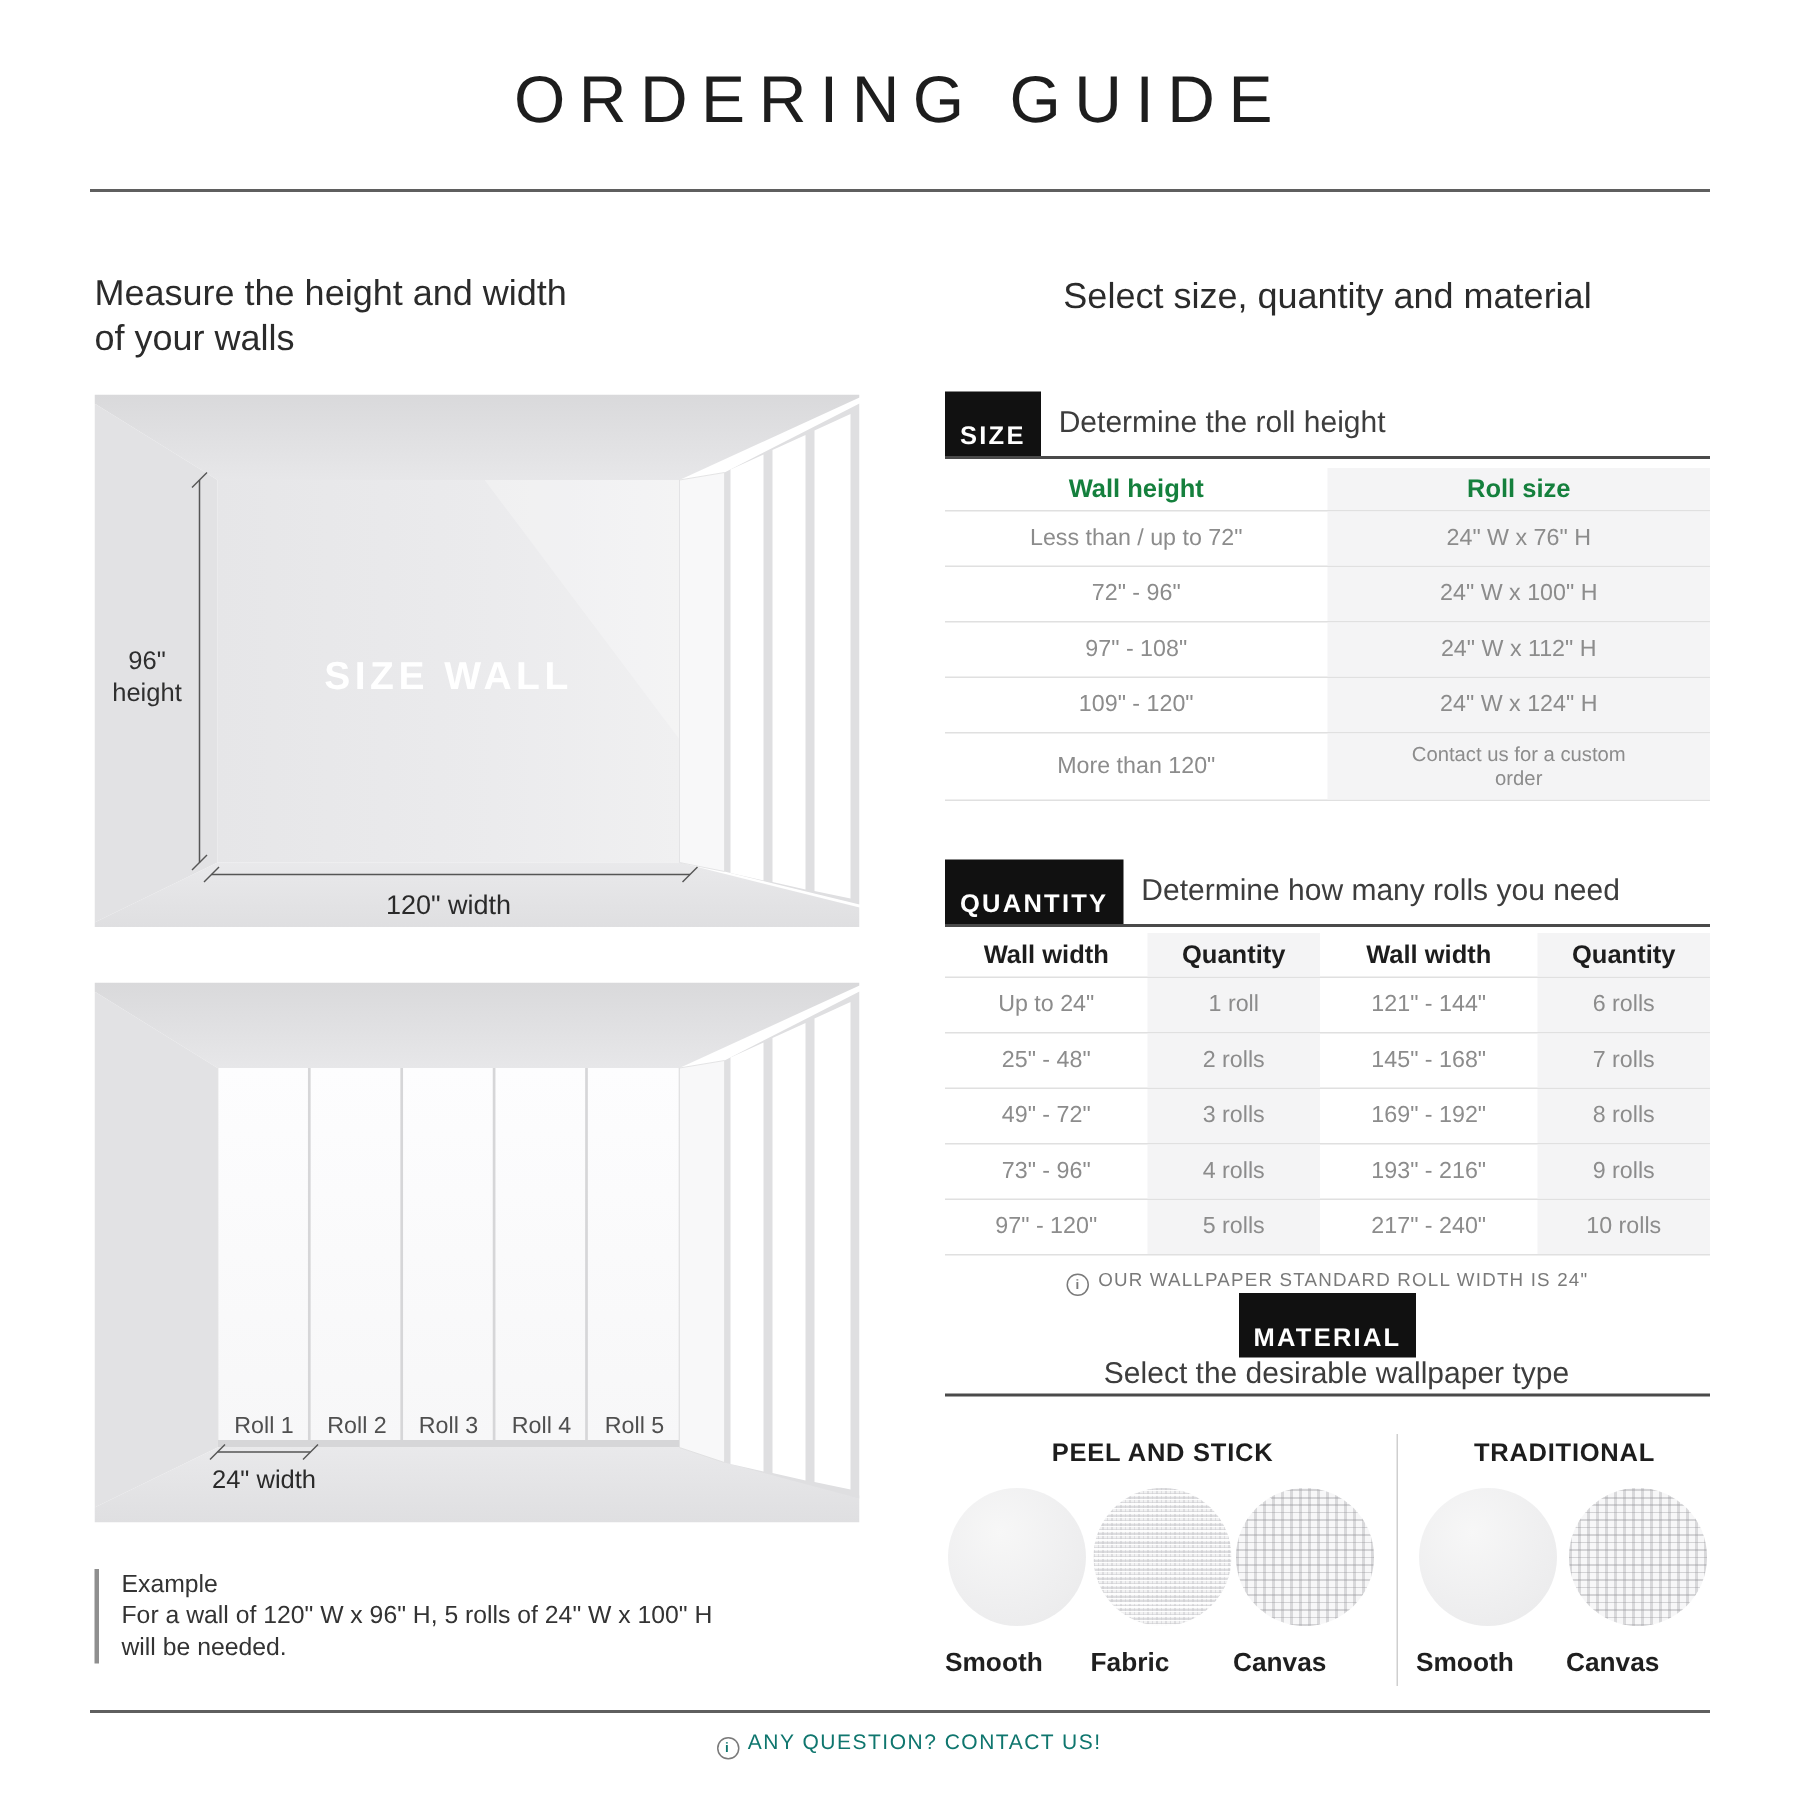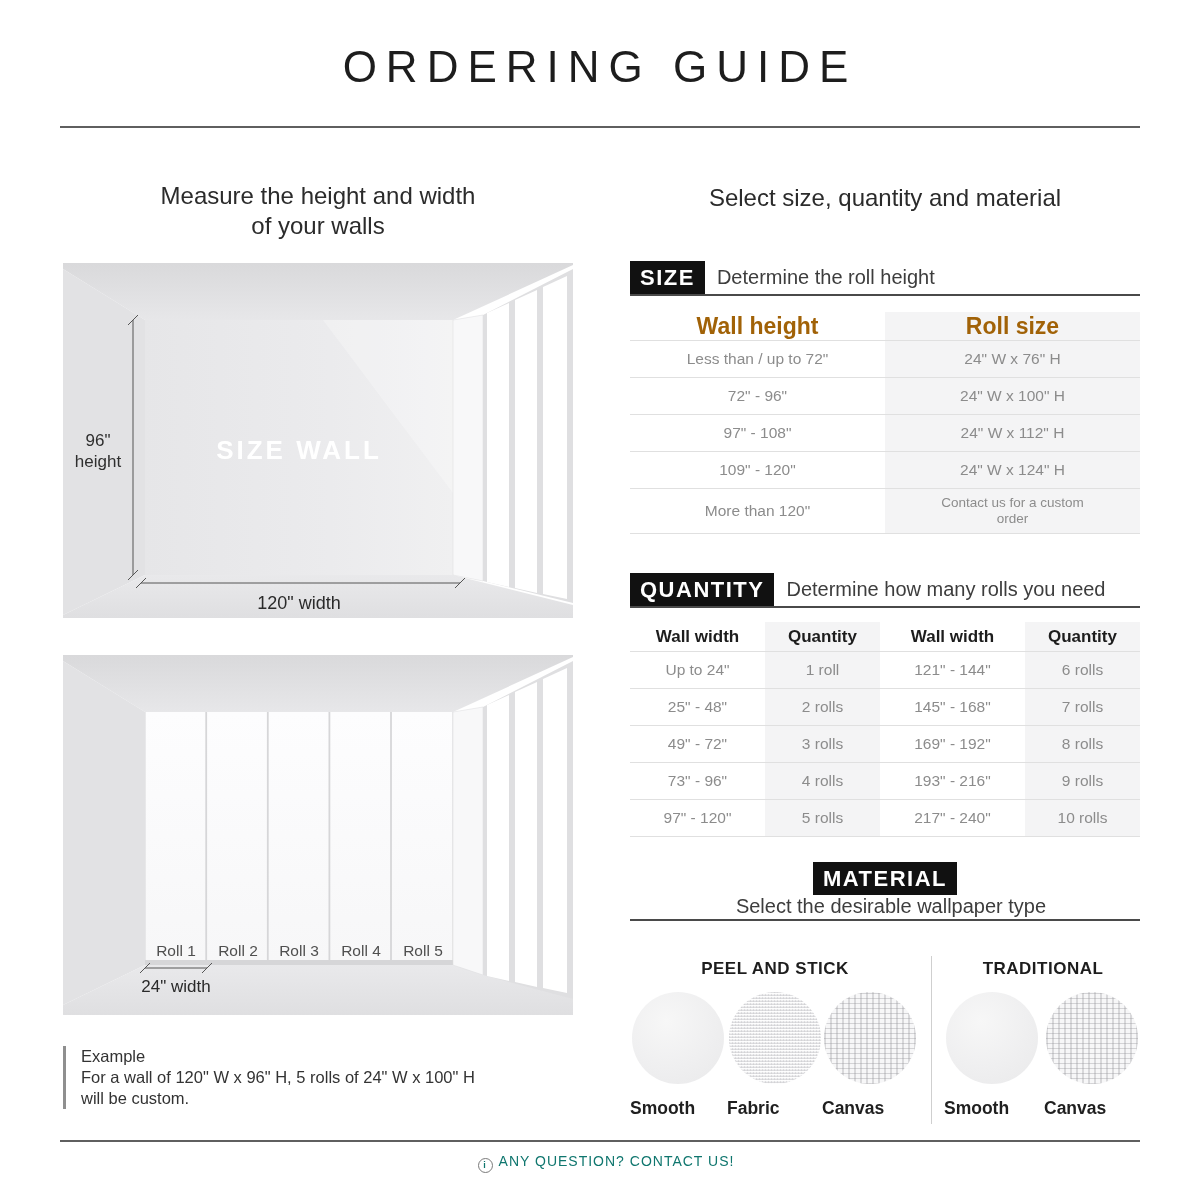--- a/index.html
+++ b/index.html
@@ -7,21 +7,21 @@
             font-family:"Liberation Sans", sans-serif; overflow:hidden; }
 
   
   .page-title { position:absolute; top:42px; left:0; width:100%; text-align:center;
                 font-size:44px; letter-spacing:9px; color:#1d1d1d; font-weight:400; }
   .rule { position:absolute; left:60px; width:1080px; height:2px; background:#5f5f5f; }
   .rule.top { top:126px; }
   .rule.bottom { top:1140px; }
 
   
-  .left-heading { position:absolute; left:63px; top:181px; width:510px; text-align:center;
+  .left-heading { position:absolute; left:63px; top:181px; width:510px; 
                   font-size:24px; line-height:30px; color:#2b2b2b; }
   .room { position:absolute; left:63px; width:510px; }
   .room1 { top:263px; height:355px; }
   .room2 { top:655px; height:404px; }
   .room svg { position:absolute; left:0; top:0; }
   .room-label { position:absolute; }
   .your-wall   { left:82px; top:172px; width:308px; text-align:center; color:#ffffff;
                  font-weight:700; font-size:26px; letter-spacing:3px; }
   .height-label{ left:2px; top:167px; width:66px; text-align:center; font-size:17px;
                  line-height:21px; color:#2f2f2f; }
@@ -31,30 +31,30 @@
   .width-label-2 { left:40px; top:322px; width:146px; text-align:center; font-size:17px; color:#2a2a2a; }
   .example { position:absolute; left:63px; top:1046px; width:470px; border-left:3px solid #8f8f8f;
              padding-left:15px; font-size:16.5px; line-height:21px; color:#333333; }
 
   
   .right-heading { position:absolute; left:630px; top:184px; width:510px; text-align:center;
                    font-size:24px; color:#2b2b2b; }
   .sec-header { position:absolute; left:630px; width:510px; display:flex; align-items:center;
                 border-bottom:2px solid #4a4a4a; }
   .sec-size { top:261px; } .sec-qty { top:573px; } .sec-mat { top:862px;flex-direction:column; }
-  .badge { background:#111111; color:#ffffff; font-weight:700; font-size:22px;
-           letter-spacing:1.5px; padding:4px 10px 3px; }
+  .badge { background:#111111; color:#ffffff; font-weight:700; font-size:17px;
+           letter-spacing:1.5px; padding:20px 10px 3px; }
   .sec-sub { margin-left:12px; font-size:20px; color:#3d3d3d; padding-bottom:1px; }
 
   
   .size-table { position:absolute; left:630px; top:312px; width:510px; }
   .st-row { display:flex; border-bottom:1px solid #e0e0e0; align-items:stretch; }
   .st-row > div { display:flex; align-items:center; justify-content:center; text-align:center; }
   .st-c1 { width:255px; } .st-c2 { width:255px; background:#f4f4f5; }
-  .st-header > div { height:28px; font-weight:700; font-size:23px; color:#a16207; }
+  .st-header > div { height:28px; font-weight:700; font-size:17px; color:#15803d; }
   .st-body  > div { height:36px; font-size:15.5px; color:#8c8c8c; }
   .st-last  > div { height:44px; }
   .st-last .st-c2 { font-size:13.5px; line-height:16px; padding:0 45px; box-sizing:border-box; }
 
   
   .qty-table { position:absolute; left:630px; top:622px; width:510px; }
   .qt-row { display:flex; border-bottom:1px solid #e0e0e0; align-items:stretch; }
   .qt-row > div { display:flex; align-items:center; justify-content:center; text-align:right; }
   .q1 { width:135px; } .q2 { width:115px; background:#f4f4f5; }
   .q3 { width:145px; } .q4 { width:115px; background:#f4f4f5; }
@@ -186,21 +186,21 @@
     <div class="roll-label" style="left:144px">Roll 2</div>
     <div class="roll-label" style="left:205px">Roll 3</div>
     <div class="roll-label" style="left:267px">Roll 4</div>
     <div class="roll-label" style="left:329px">Roll 5</div>
     <div class="room-label width-label-2">24" width</div>
   </div>
 
   <div class="example">
     <div>Example</div>
     <div>For a wall of 120" W x 96" H, 5 rolls of 24" W x 100" H</div>
-    <div>will be custom.</div>
+    <div>will be needed.</div>
   </div>
 
   <div class="right-heading">Select size, quantity and material</div>
 
   <div class="sec-header sec-size">
     <span class="badge">SIZE</span>
     <span class="sec-sub">Determine the roll height</span>
   </div>
   <div class="size-table">
     <div class="st-row st-header">
@@ -265,20 +265,23 @@
       <div class="q4">9 rolls</div>
     </div>
     <div class="qt-row qt-body">
       <div class="q1">97" - 120"</div>
       <div class="q2">5 rolls</div>
       <div class="q3">217" - 240"</div>
       <div class="q4">10 rolls</div>
     </div>
   </div>
 
+  <div class="qty-note">
+    <span class="info-icon">i</span><span>OUR WALLPAPER STANDARD ROLL WIDTH IS 24"</span>
+  </div>
 
   <div class="sec-header sec-mat">
     <span class="badge">MATERIAL</span>
     <span class="sec-sub">Select the desirable wallpaper type</span>
   </div>
 
   <div class="mat-title mat-title-1">PEEL AND STICK</div>
   <div class="mat-title mat-title-2">TRADITIONAL</div>
   <div class="mat-divider"></div>
 

